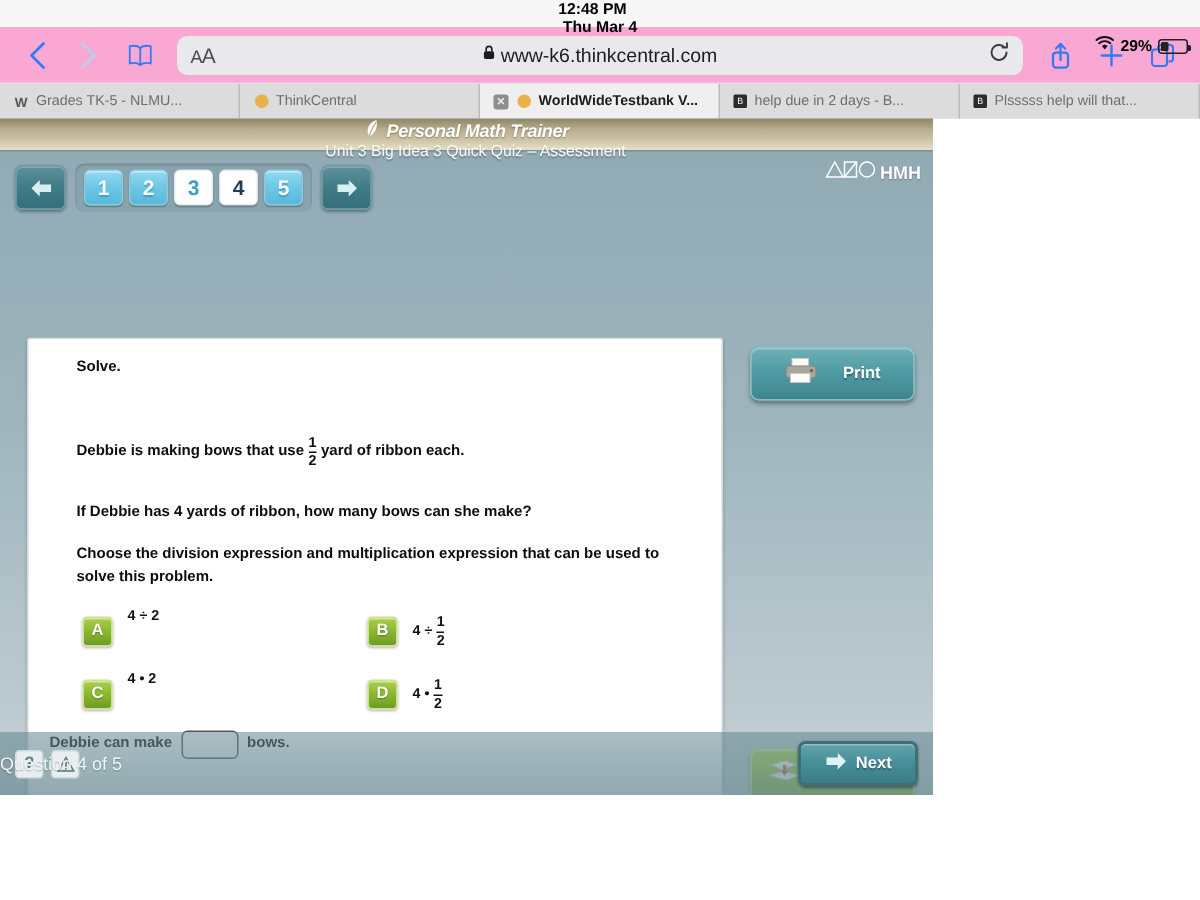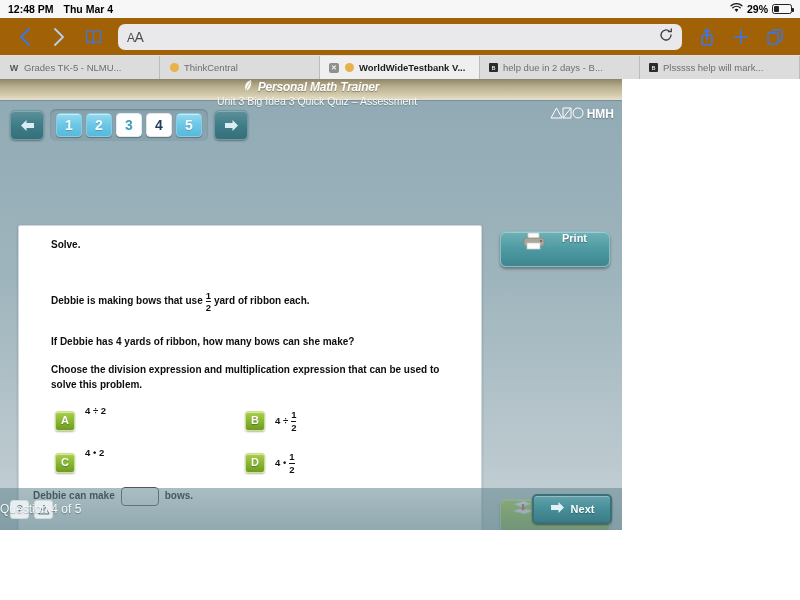--- a/index.html
+++ b/index.html
@@ -10,38 +10,39 @@
     overflow: hidden;
   }
 
   
   .statusbar {
     height: 18px; width: 800px;
     background: #f7f7f7;
     display: flex; align-items: center;
     font-size: 10.5px; font-weight: bold; color: #000;
     padding: 0 8px;
+    flex-direction: column;
   }
   .sb-time { margin-right: 10px; }
   .sb-date { font-weight: bold; }
   .sb-right { margin-left: auto; display: flex; align-items: center; gap: 4px; }
   .sb-pct { font-size: 10.5px; font-weight: bold; }
   .batt {
     width: 20px; height: 10px; border: 1.2px solid #222; border-radius: 2.5px;
     position: relative; display: inline-block;
   }
   .batt::after {
     content:""; position: absolute; right: -3px; top: 3px;
     width: 2px; height: 4px; background: #222; border-radius: 0 1px 1px 0;
   }
   .batt-fill { position: absolute; left: 1px; top: 1px; bottom: 1px; width: 30%; background: #222; border-radius: 1px; }
 
   
   .toolbar {
-    height: 38px; width: 800px; background: #a16207;
+    height: 38px; width: 800px; background: #f9a8d4;
     display: flex; align-items: center; padding: 0 10px; gap: 4px;
     border-bottom: 0.5px solid #e0e0e0;
   }
   .tb-btn {
     width: 30px; height: 30px; display: flex; align-items: center; justify-content: center;
     color: #3478f6;
   }
   .tb-btn.disabled { color: #b9cdf0; }
   .urlbar {
     flex: 1; height: 26px; background: #e9e9eb; border-radius: 7px;
@@ -156,21 +157,21 @@
   .cexpr { font-size: 9.5px; font-weight: bold; display: flex; align-items: center; }
   .choice-a .cexpr, .choice-c .cexpr { align-self: flex-start; margin-top: -6px; }
 
   .answer-row { position: absolute; left: 14px; bottom: 56px; display: flex; align-items: center;
                 font-size: 10px; font-weight: bold; gap: 6px; }
   .answer-box { width: 38px; height: 19px; border: 1.4px solid #555; border-radius: 4px; background: #fff; }
 
   
   .side-btn {
     position: absolute; left: 500px; width: 110px; border-radius: 6px;
-    display: flex; align-items: flex-start; justify-content: center; gap: 17px;
+    display: flex; align-items: center; justify-content: center; gap: 17px;
     font-size: 11px; font-weight: bold; color: #fff;
     box-shadow: 0 2px 3px rgba(0,0,0,.35), inset 0 1px 0 rgba(255,255,255,.35);
   }
   .btn-print {
     top: 152px; height: 36px;
     background: linear-gradient(180deg,#6fb0b6 0%,#4e9aa2 50%,#3e868f 100%);
     border: 1px solid #85bfc4; text-shadow: 0 1px 1px rgba(0,0,0,.35);
   }
   .btn-green {
     background: linear-gradient(180deg,#b6d94f 0%,#9cc634 45%,#7fae23 100%);
@@ -240,20 +241,29 @@
       </svg>
   </div>
   <div class="tb-btn">
     <svg width="17" height="16" viewBox="0 0 17 16">
         <path d="M8.5 3 C7 1.6 4 1.3 1.5 1.8 L1.5 13.2 C4 12.7 7 13 8.5 14.4 C10 13 13 12.7 15.5 13.2 L15.5 1.8 C13 1.3 10 1.6 8.5 3 Z" stroke="currentColor" stroke-width="1.2" fill="none"></path>
         <path d="M8.5 3 L8.5 14.4" stroke="currentColor" stroke-width="1.2"></path>
       </svg>
   </div>
   <div class="urlbar">
     <span class="aa"><span>A</span><span class="big">A</span></span>
+    <span class="url-center">
+      <span class="lock">
+        <svg width="8" height="10" viewBox="0 0 8 10">
+            <rect x="0.6" y="4.2" width="6.8" height="5.2" rx="1.2" fill="#1c1c1e"></rect>
+            <path d="M2.1 4.2 V2.8 a1.9 1.9 0 0 1 3.8 0 V4.2" stroke="#1c1c1e" stroke-width="1.1" fill="none"></path>
+          </svg>
+      </span>
+      <span>www-k6.thinkcentral.com</span>
+    </span>
     <span class="reload">
       <svg width="14" height="14" viewBox="0 0 14 14">
           <path d="M12 7 a5 5 0 1 1 -1.6 -3.7" stroke="#3c3c43" stroke-width="1.3" fill="none" stroke-linecap="round"></path>
           <path d="M12.3 0.8 L12.3 3.7 L9.4 3.7" stroke="#3c3c43" stroke-width="1.3" fill="none" stroke-linecap="round" stroke-linejoin="round"></path>
         </svg>
     </span>
   </div>
   <div class="tb-btn">
     <svg width="14" height="18" viewBox="0 0 14 18">
         <rect x="2" y="7" width="10" height="10" rx="2" stroke="currentColor" stroke-width="1.5" fill="none"></rect>
@@ -291,21 +301,21 @@
         <span class="fav-circle"></span>
       </span>
     <span class="tab-label">WorldWideTestbank V...</span>
   </div>
   <div class="tab">
     <span class="tab-fav fav-sq">B</span>
     <span class="tab-label">help due in 2 days - B...</span>
   </div>
   <div class="tab">
     <span class="tab-fav fav-sq">B</span>
-    <span class="tab-label">Plsssss help will mark...</span>
+    <span class="tab-label">Plsssss help will that...</span>
   </div>
 </div>
 
 <div class="app">
 
   <div class="app-header">
     <div class="brand">
       <span class="brand-mark">
         <svg width="11" height="13" viewBox="0 0 11 13">
             <path d="M3 12 C1 8 2 3 8 1 C9 6 7 10 3 12 Z" fill="#fff" opacity="0.95"></path>

